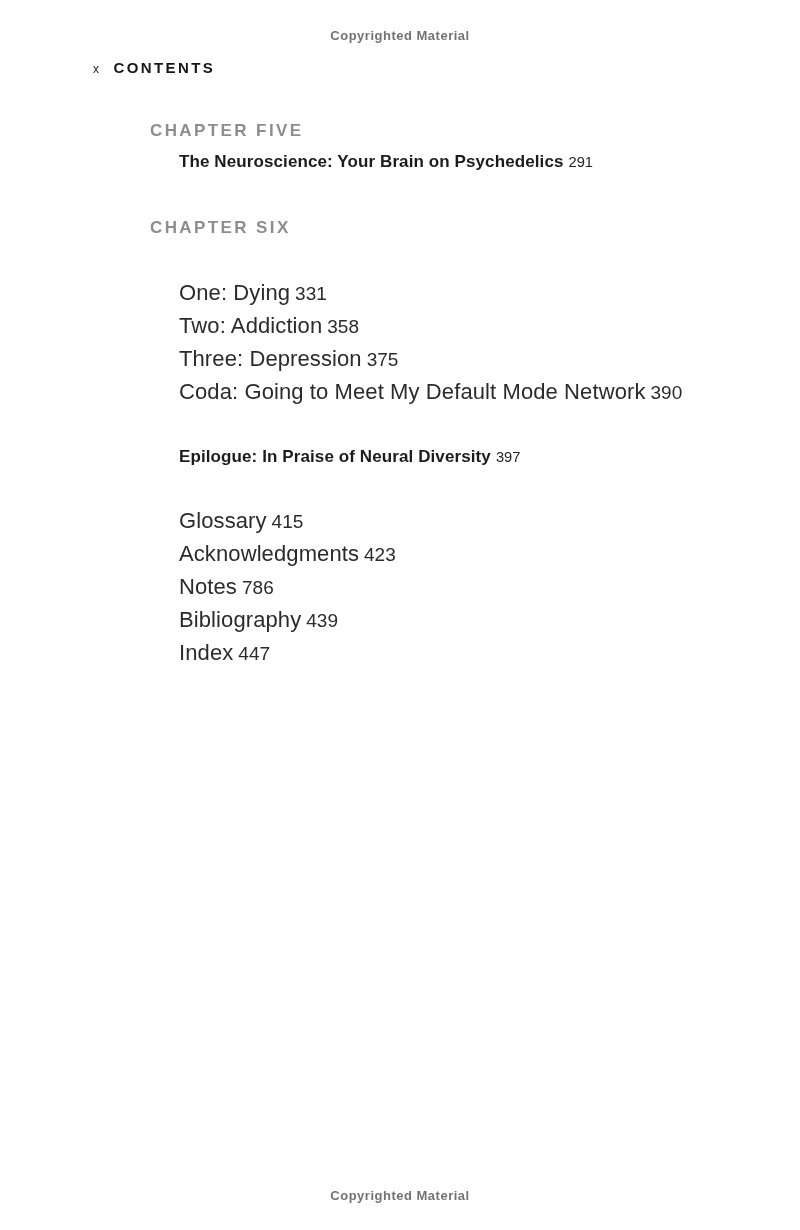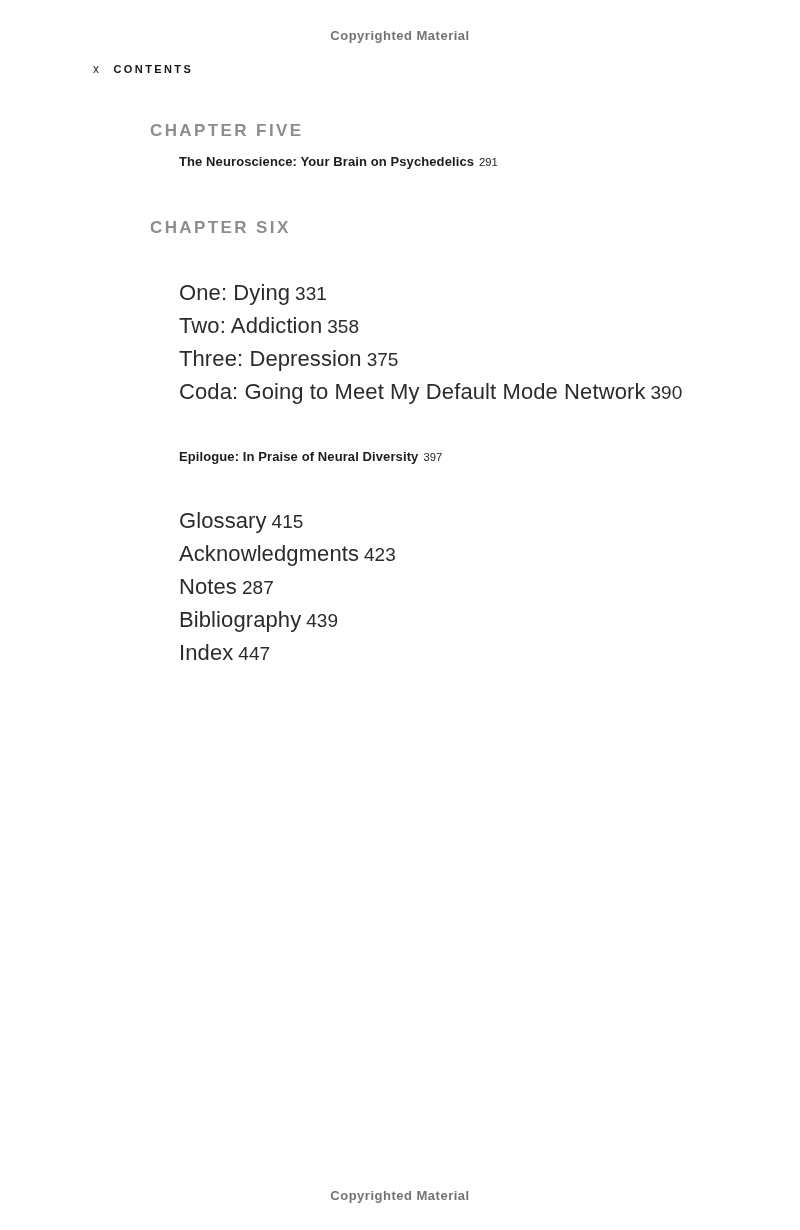--- a/index.html
+++ b/index.html
@@ -26,35 +26,35 @@
   .page-header {
     position:absolute; top:60px; left:93px;
     line-height:16px; white-space:nowrap;
   }
   .folio {
     font-size:12px; font-weight:400;
     color:#1f1f1f; letter-spacing:0.5px;
     margin-right:14px;
   }
   .running-head {
-    font-size:11px; font-weight:700;
+    font-size:15px; font-weight:700;
     letter-spacing:2.4px; color:#161616;text-align:right;
   }
   .line {
     position:absolute; white-space:nowrap; line-height:20px;
   }
   .chapter-label {
     left:150px;
     font-size:17px; font-weight:700;
     letter-spacing:2.4px;
     color:#8d8d8d;
   }
   .chapter-title {
     left:179px;
-    font-size:13px; font-weight:700;
+    font-size:17px; font-weight:700;
     color:#1c1c1c;
     letter-spacing:0.1px;
   }
   .entry {
     left:179px;
     font-size:22px; font-weight:400;
     color:#2b2b2b;
     letter-spacing:0.1px;
   }
   .pageref {
@@ -101,21 +101,21 @@
     <span>Epilogue: In Praise of Neural Diversity</span><span class="pageref">397</span>
   </div>
 
   <div class="line entry" style="top:511px">
     <span>Glossary</span><span class="pageref">415</span>
   </div>
   <div class="line entry" style="top:544px">
     <span>Acknowledgments</span><span class="pageref">423</span>
   </div>
   <div class="line entry" style="top:577px">
-    <span>Notes</span><span class="pageref">287</span>
+    <span>Notes</span><span class="pageref">786</span>
   </div>
   <div class="line entry" style="top:610px">
     <span>Bibliography</span><span class="pageref">439</span>
   </div>
   <div class="line entry" style="top:643px">
     <span>Index</span><span class="pageref">447</span>
   </div>
 
   <div class="banner banner-bottom">Copyrighted Material</div>
 

